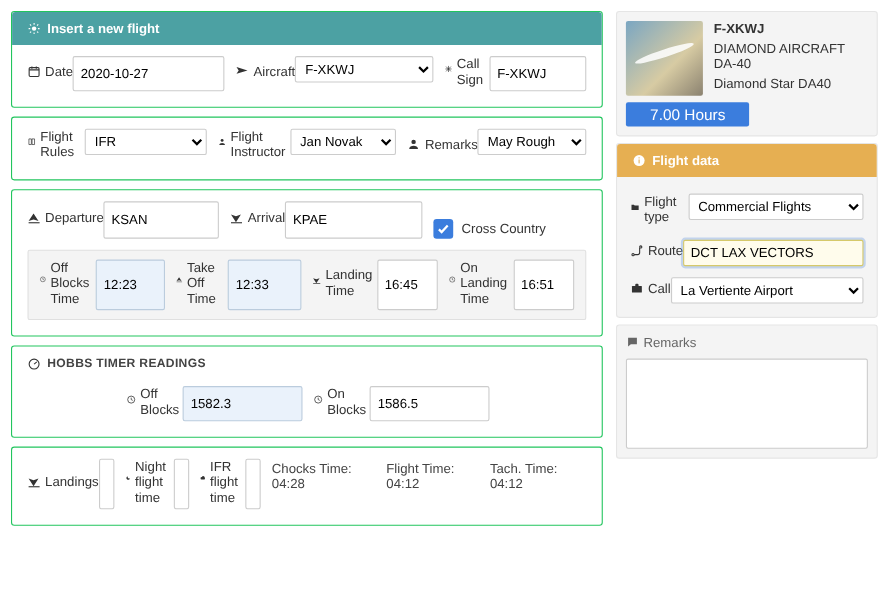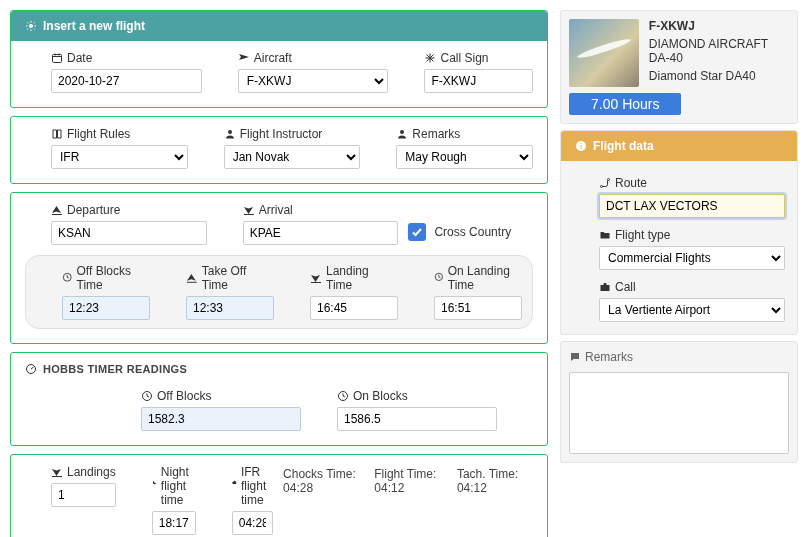--- a/index.html
+++ b/index.html
@@ -29,21 +29,21 @@
     border-radius: 3px 3px 0 0;
     display: flex;
     align-items: center;
     gap: 6px;
     margin: -10px -14px 10px -14px;
   }
   .card-header.orange {
     background: #e6af52;
   }
   .row { display: flex; gap: 10px; }
-  .field { flex: 1; display: flex; flex-direction: column; margin-left: 26px; }
+  .field { flex: 1; display: flex; flex-direction: row; }
   .field-label {
     font-size: 12px;
     color: #333;
     margin-bottom: 4px;
     display: flex;
     align-items: center;
     gap: 4px;
     font-weight: 500;
   }
   input[type="text"], select, textarea {
@@ -54,21 +54,21 @@
     font-size: 12px;
     background: #fff;
     font-family: inherit;
   }
   select { padding: 3px 4px; height: 24px; }
   input.highlight { background: #eaf2fb; border-color:#bcd; }
   input.highlight-yellow { background: #fffcec; border-color:#d6c96a; box-shadow: 0 0 0 2px rgba(100,150,220,.35);}
   .times-block {
     background: #f4f4f4;
     border: 1px solid #e0e0e0;
-    border-radius: 14px;
+    border-radius: 2px;
     padding: 8px 10px;
     display: flex;
     gap: 10px;
   }
   .times-block .field { flex: 1; }
   .checkbox-field {
     display: flex;
     align-items: center;
     gap: 8px;
     padding-top: 16px;
@@ -460,41 +460,41 @@
               <rect x="11" y="10" width="2" height="7" fill="#e6af52"></rect>
               <rect x="11" y="6" width="2" height="2" fill="#e6af52"></rect>
             </svg>
           </span>
         <span>Flight data</span>
       </div>
 
       <div class="field">
         <div class="field-label">
           <span class="icon">
+              <svg viewBox="0 0 24 24" fill="#333">
+                <path d="M3 6h6l2 2h10v11H3z"></path>
+              </svg>
+            </span>
+          <span>Flight type</span>
+        </div>
+        <select><option>Commercial Flights</option></select>
+      </div>
+
+      <div class="field">
+        <div class="field-label">
+          <span class="icon">
               <svg viewBox="0 0 24 24" fill="none" stroke="#333" stroke-width="2">
                 <circle cx="5" cy="19" r="2"></circle>
                 <circle cx="19" cy="5" r="2"></circle>
                 <path d="M7 19h6a4 4 0 0 0 4-4V7"></path>
               </svg>
             </span>
           <span>Route</span>
         </div>
         <input type="text" class="highlight-yellow" value="DCT LAX VECTORS" style="">
-      </div>
-
-      <div class="field">
-        <div class="field-label">
-          <span class="icon">
-              <svg viewBox="0 0 24 24" fill="#333">
-                <path d="M3 6h6l2 2h10v11H3z"></path>
-              </svg>
-            </span>
-          <span>Flight type</span>
-        </div>
-        <select><option>Commercial Flights</option></select>
       </div>
 
       <div class="field">
         <div class="field-label">
           <span class="icon">
               <svg viewBox="0 0 24 24" fill="#333">
                 <rect x="3" y="8" width="18" height="12" rx="1"></rect>
                 <path d="M9 8V6a2 2 0 0 1 2-2h2a2 2 0 0 1 2 2v2"></path>
               </svg>
             </span>

